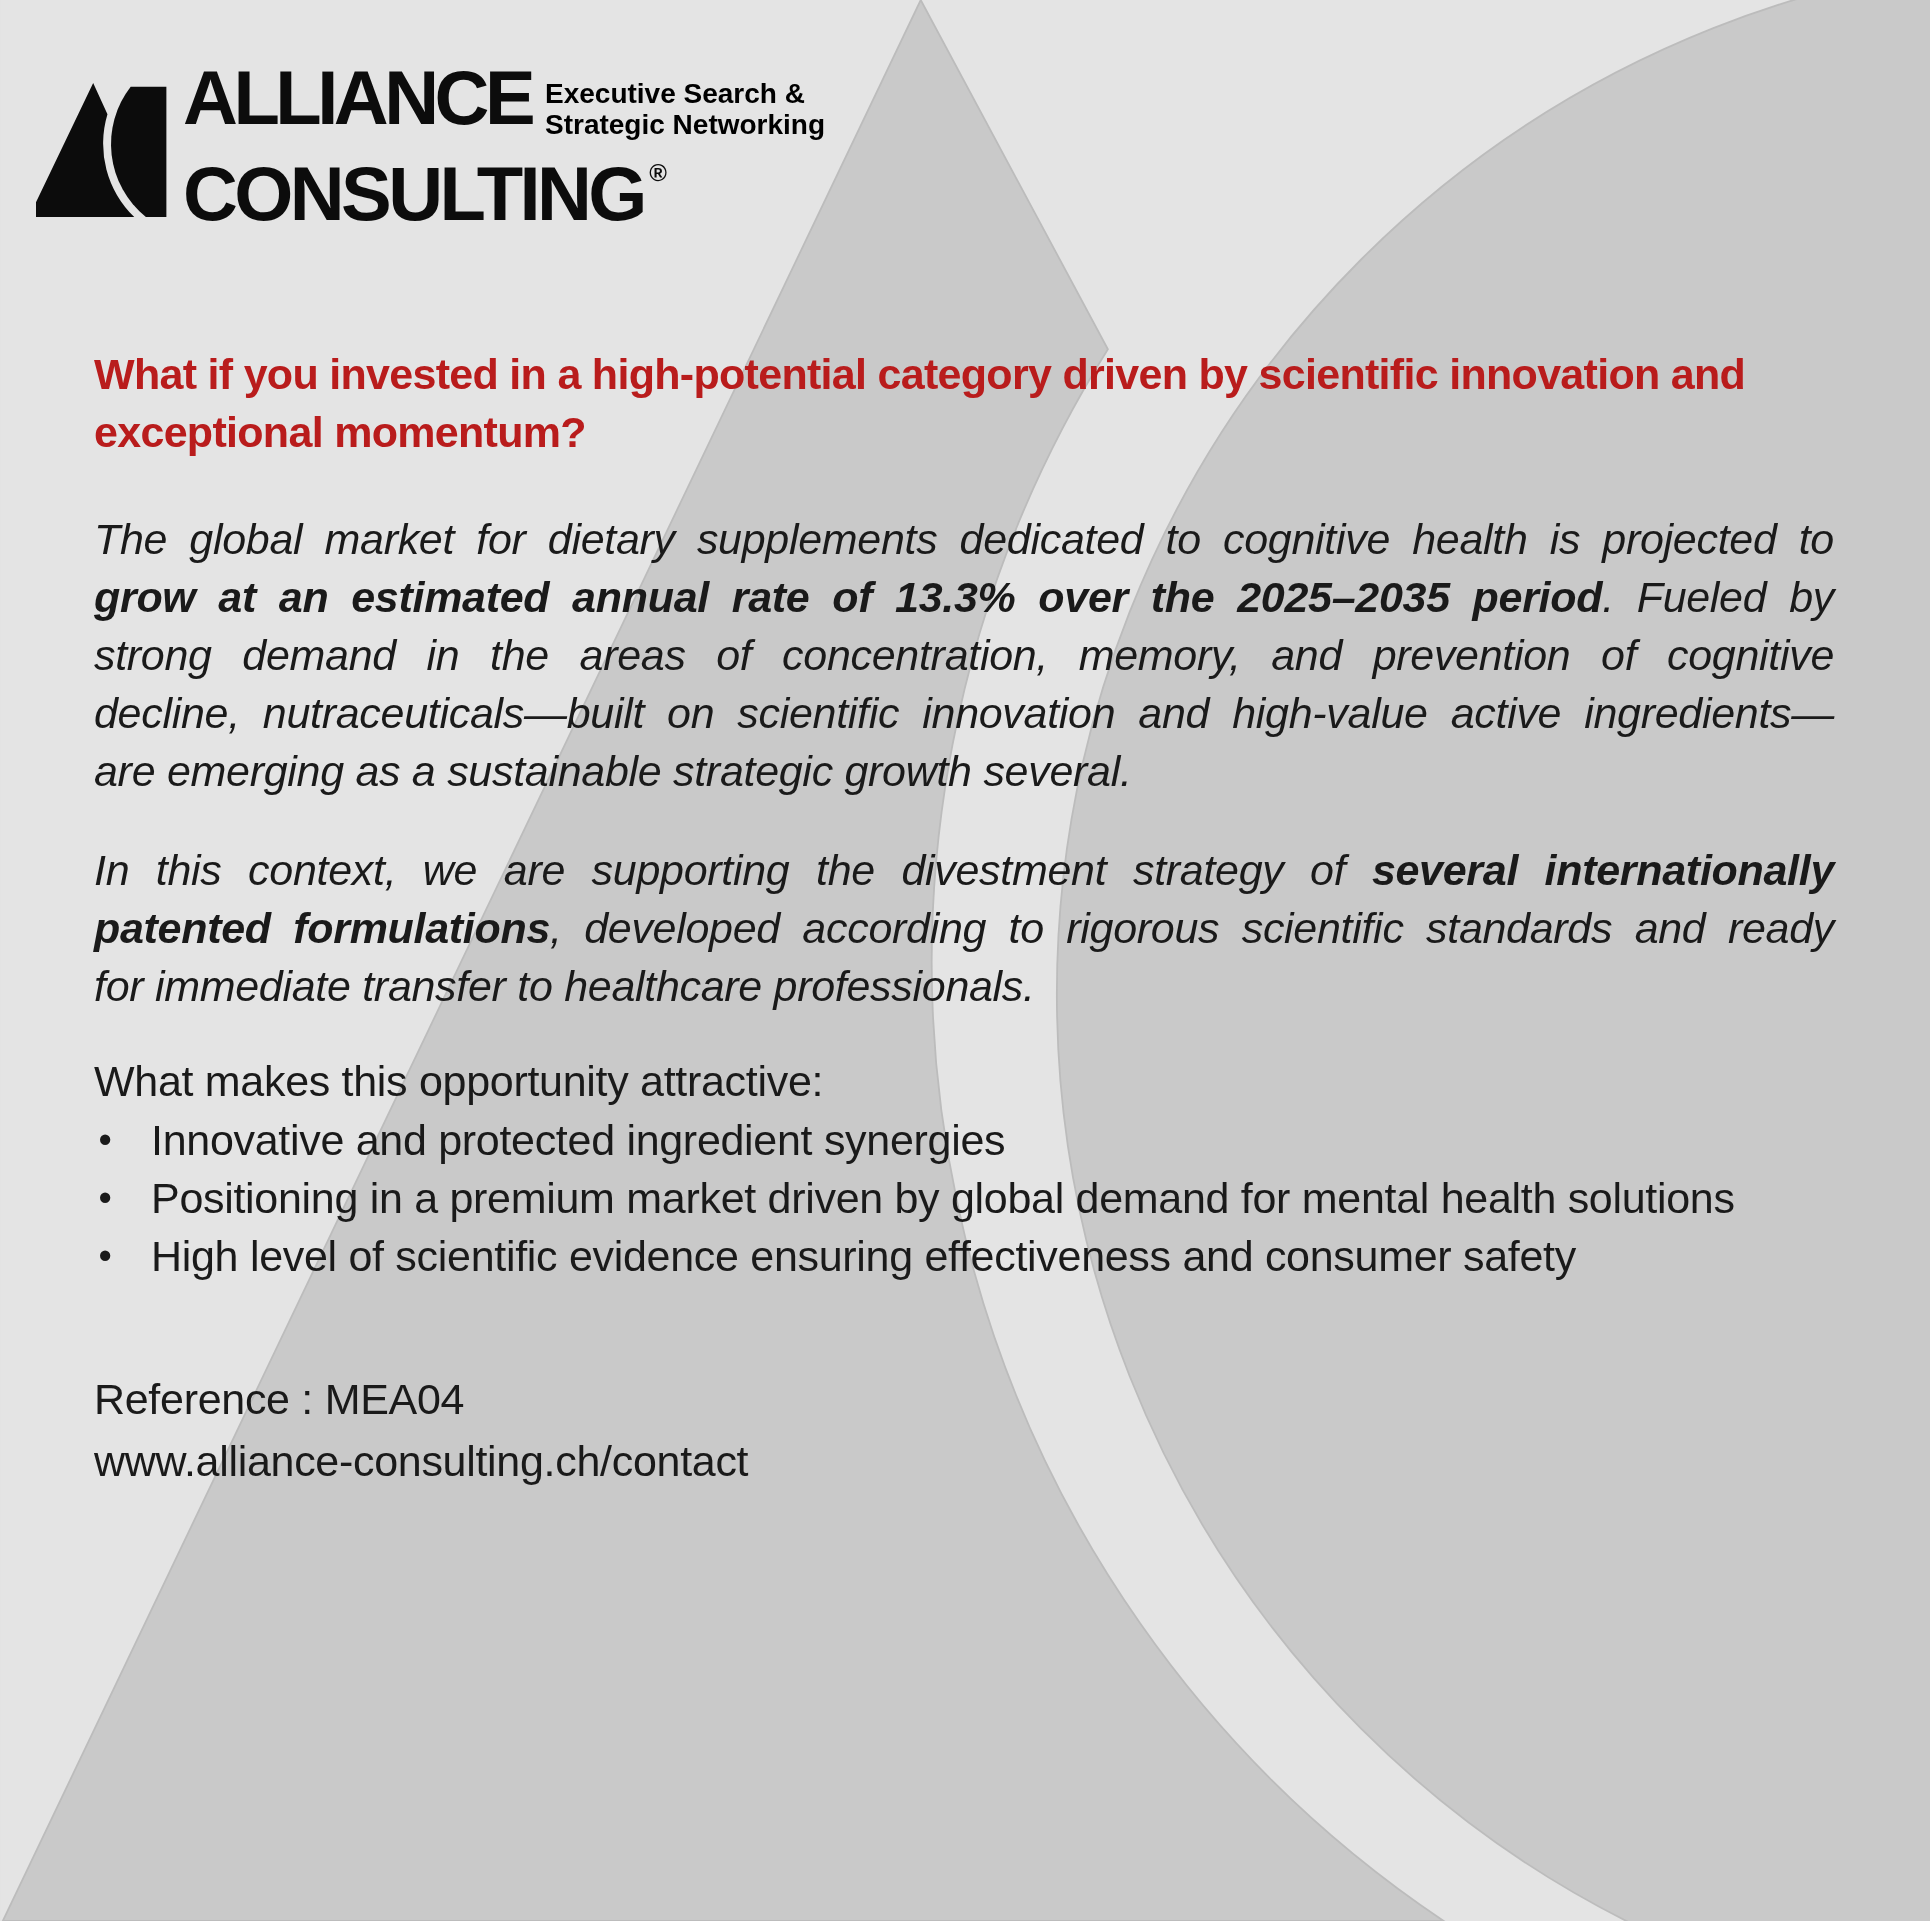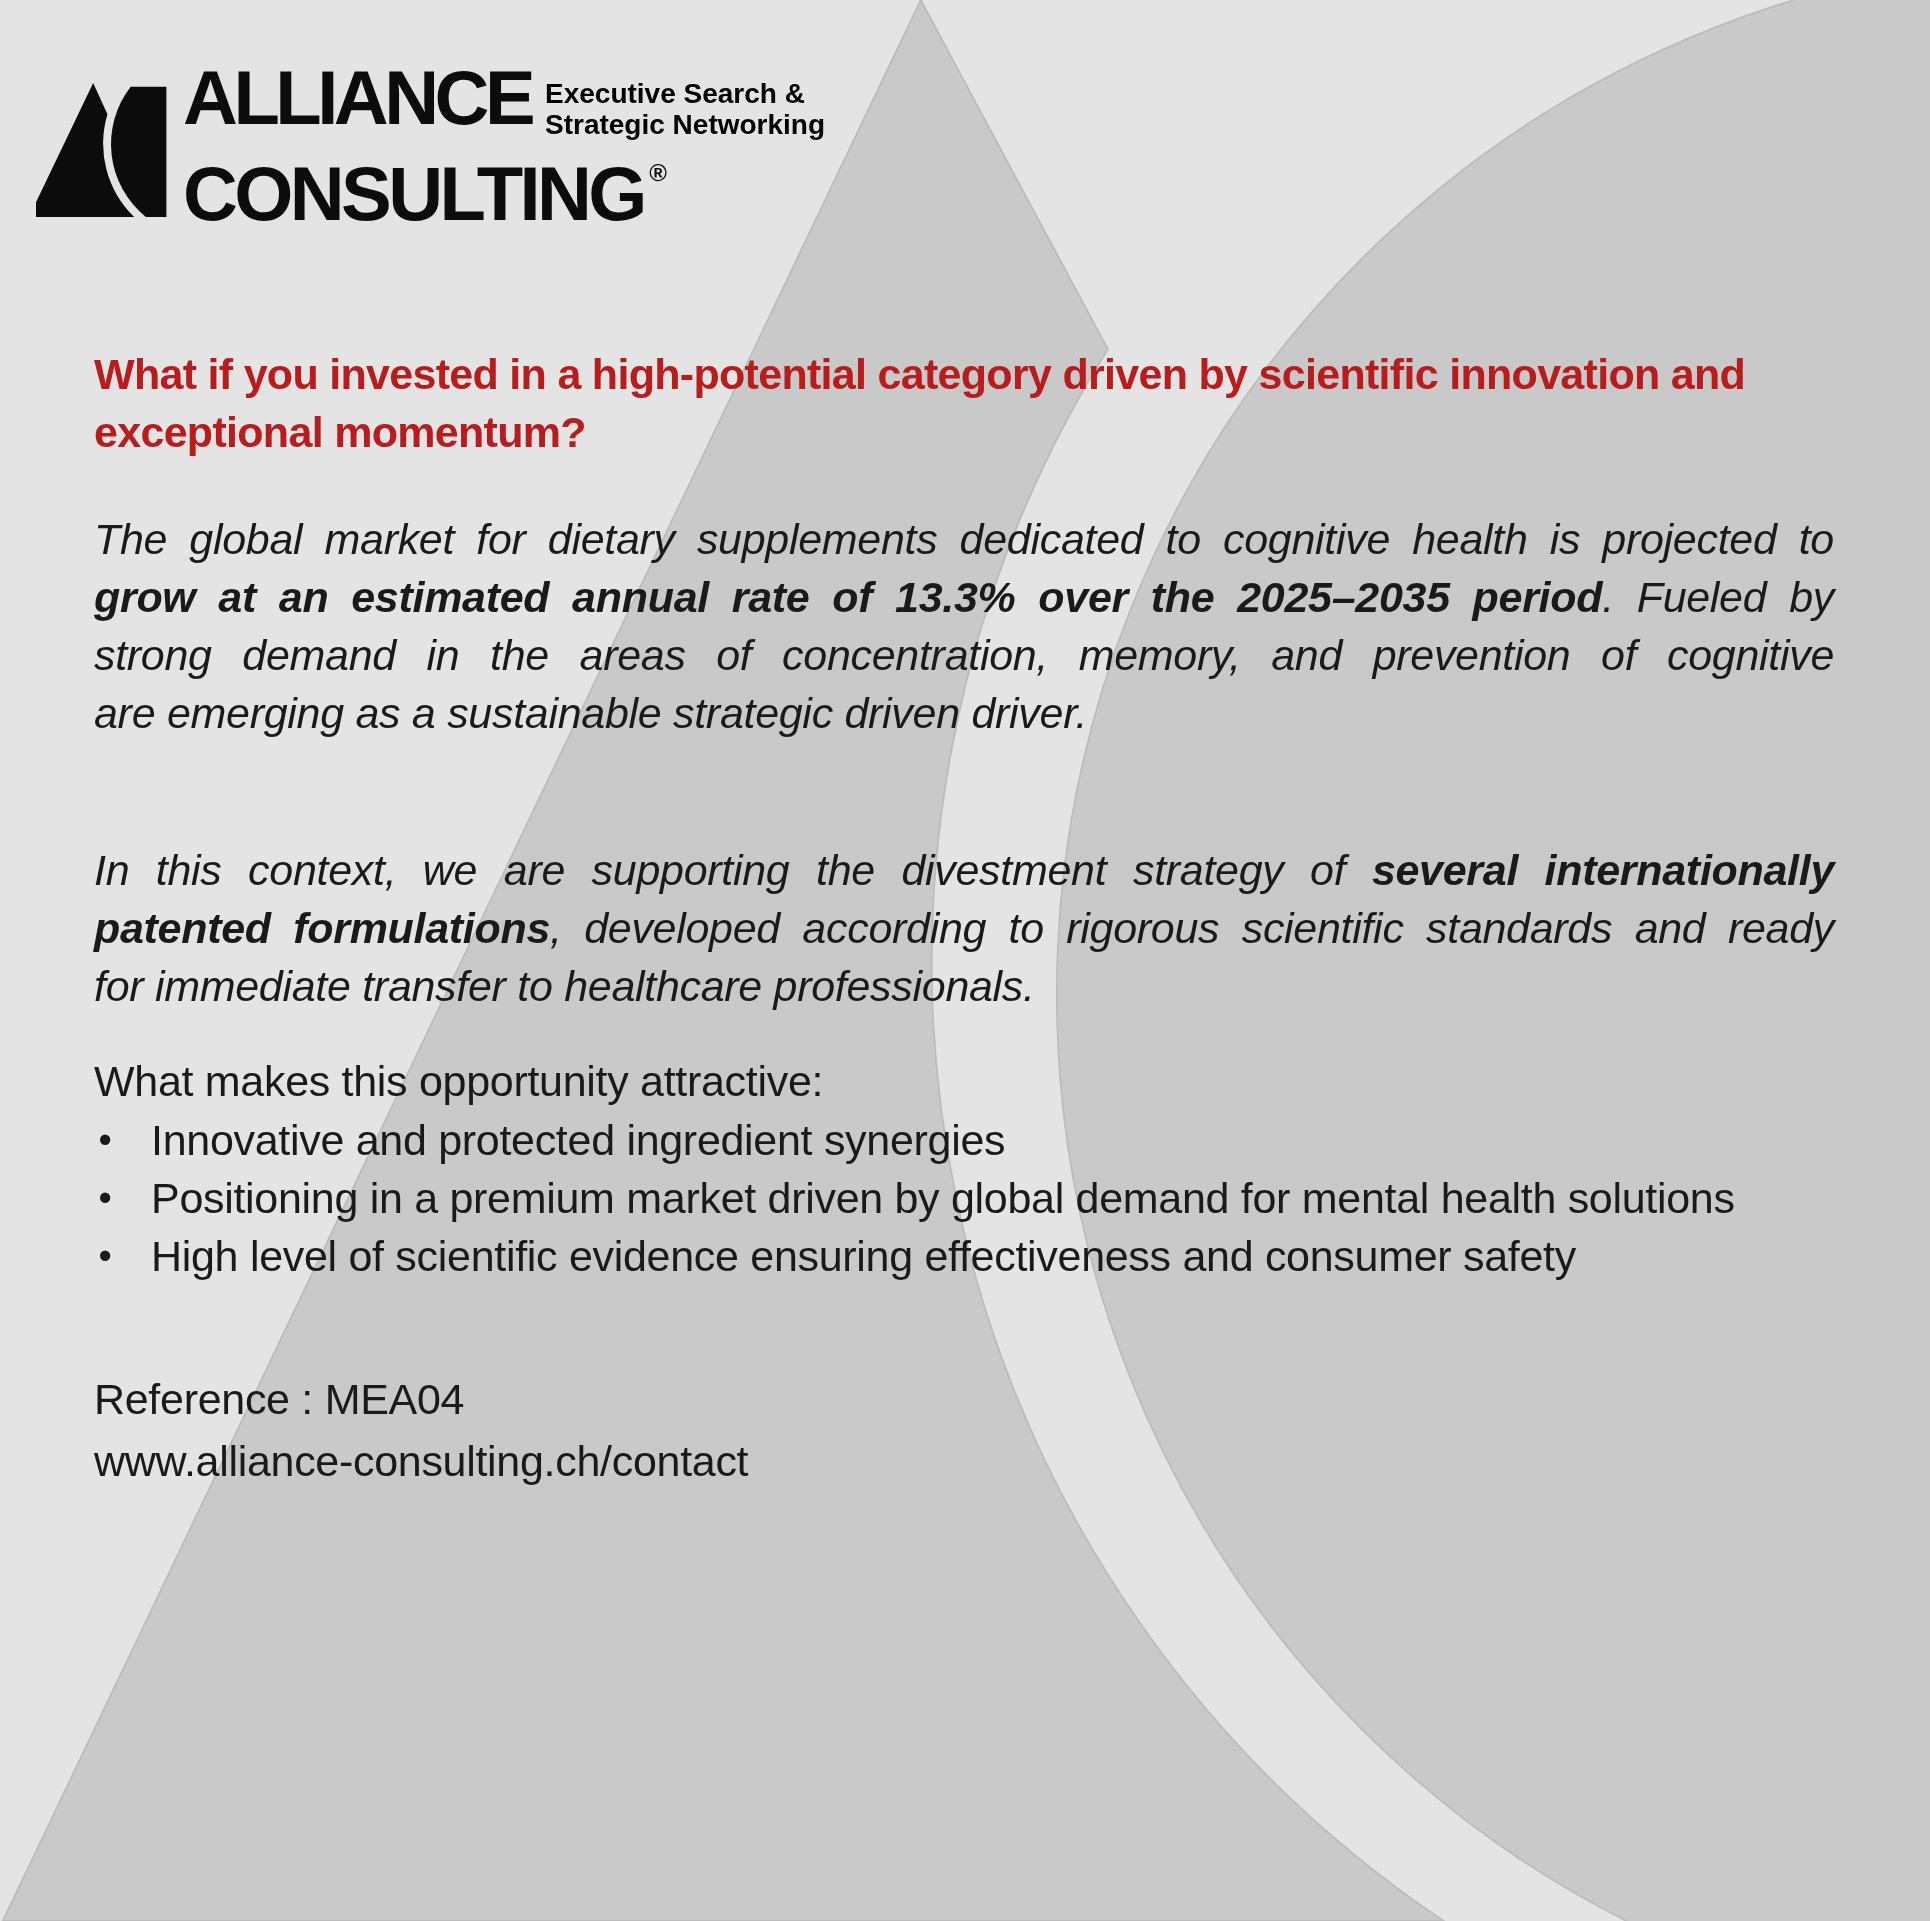--- a/index.html
+++ b/index.html
@@ -79,21 +79,22 @@
 
 <div id="headline" class="textblock nowrap-lines">
   <div>What if you invested in a high-potential category driven by scientific innovation and</div>
   <div>exceptional momentum?</div>
 </div>
 
 <div id="para-market" class="textblock">
     <div class="jline"><span>The global market for dietary supplements dedicated to cognitive health is projected to</span></div>
     <div class="jline"><span class="b">grow at an estimated annual rate of 13.3% over the 2025–2035 period</span><span>. Fueled by</span></div>
     <div class="jline"><span>strong demand in the areas of concentration, memory, and prevention of cognitive</span></div>
-    <div class="jline jlast"><span>are emerging as a sustainable strategic driven driver.</span></div>
+    <div class="jline"><span>decline, nutraceuticals—built on scientific innovation and high-value active ingredients—</span></div>
+    <div class="jline jlast"><span>are emerging as a sustainable strategic growth several.</span></div>
   </div>
 
 <div id="para-mandate" class="textblock">
     <div class="jline"><span>In this context, we are supporting the divestment strategy of </span><span class="b">several internationally</span></div>
     <div class="jline"><span class="b">patented formulations</span><span>, developed according to rigorous scientific standards and ready</span></div>
     <div class="jline jlast"><span>for immediate transfer to healthcare professionals.</span></div>
   </div>
 
 <div id="list-intro" class="textblock">What makes this opportunity attractive:</div>
 <ul id="bullet-list" class="textblock">

